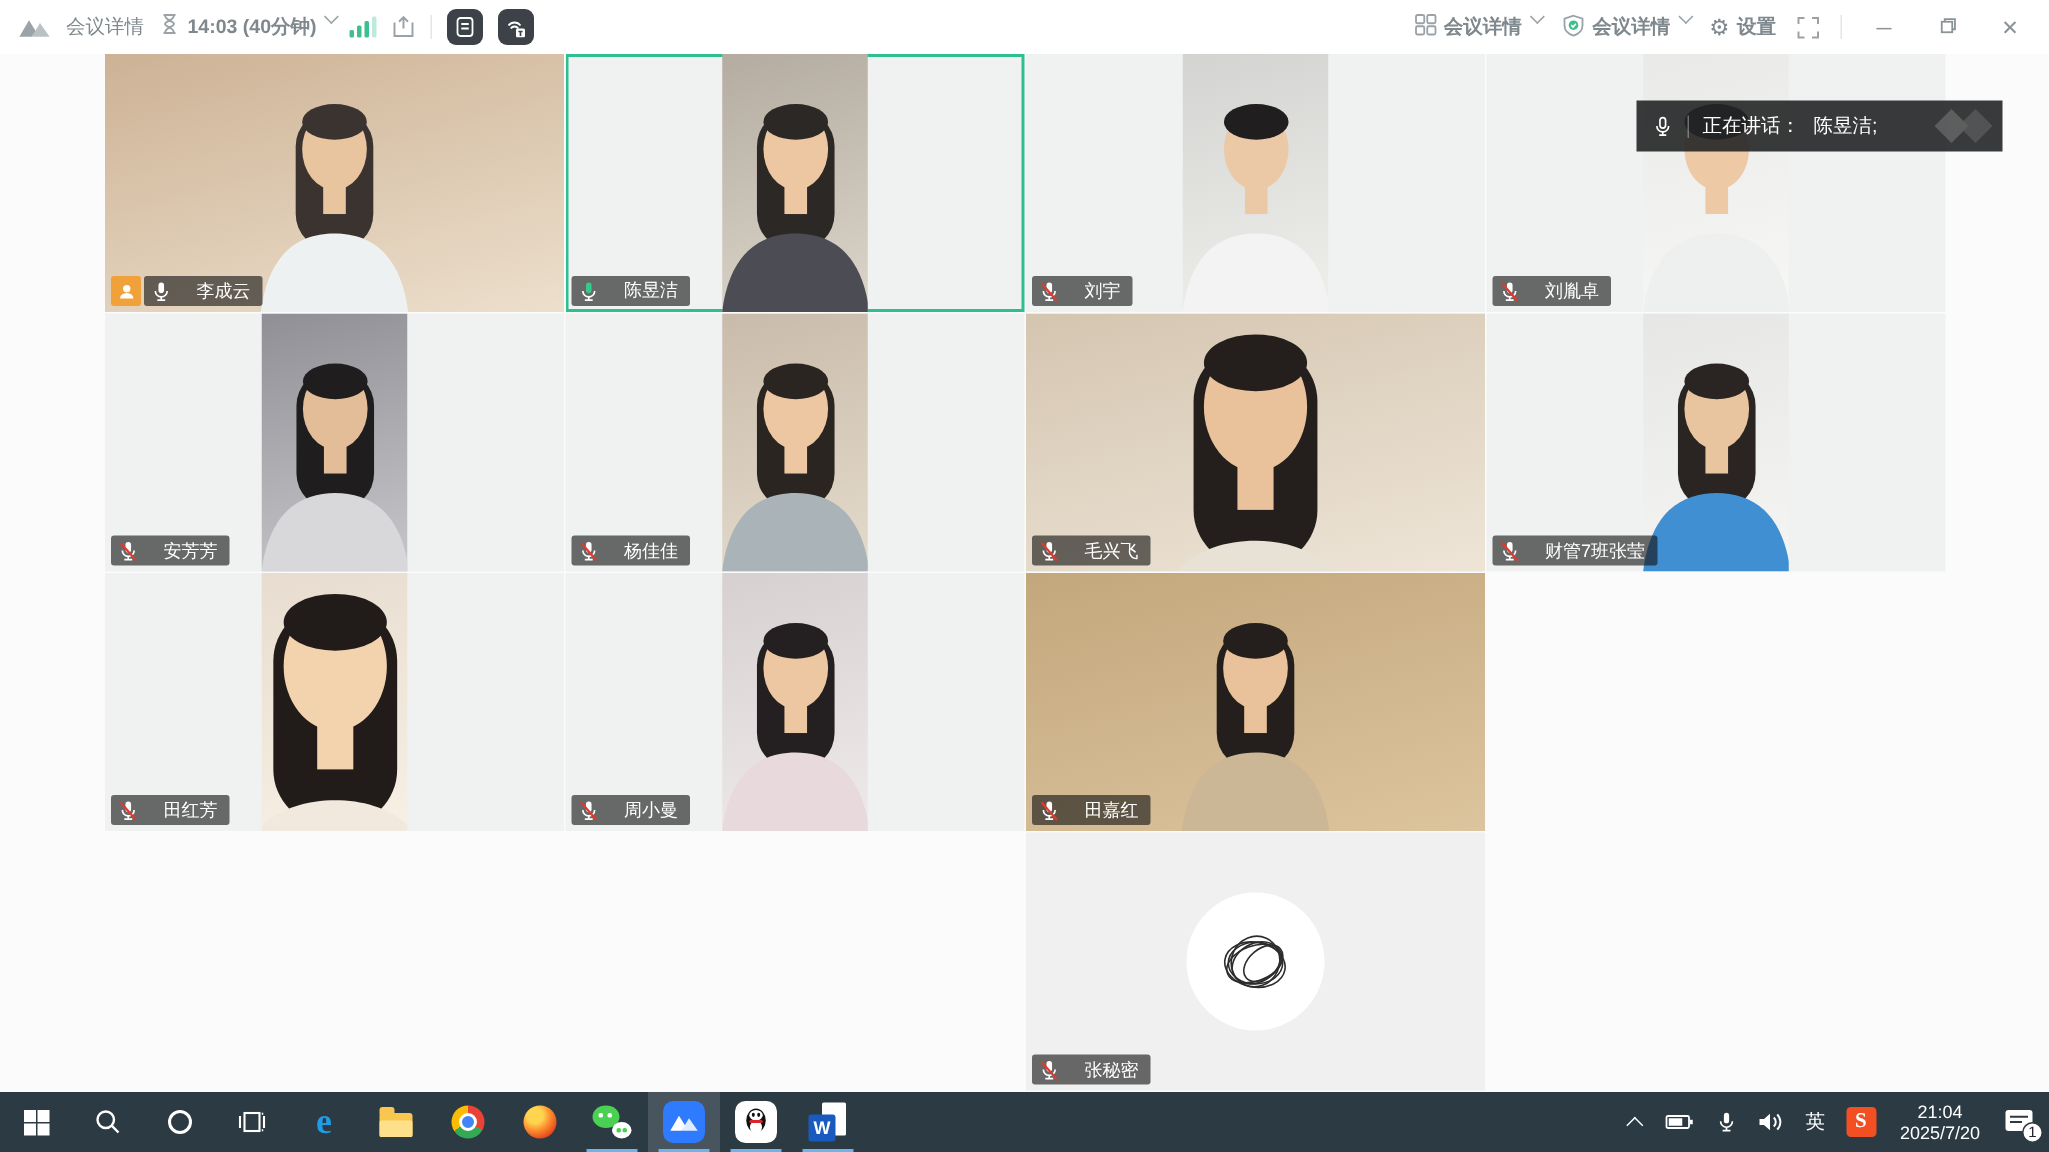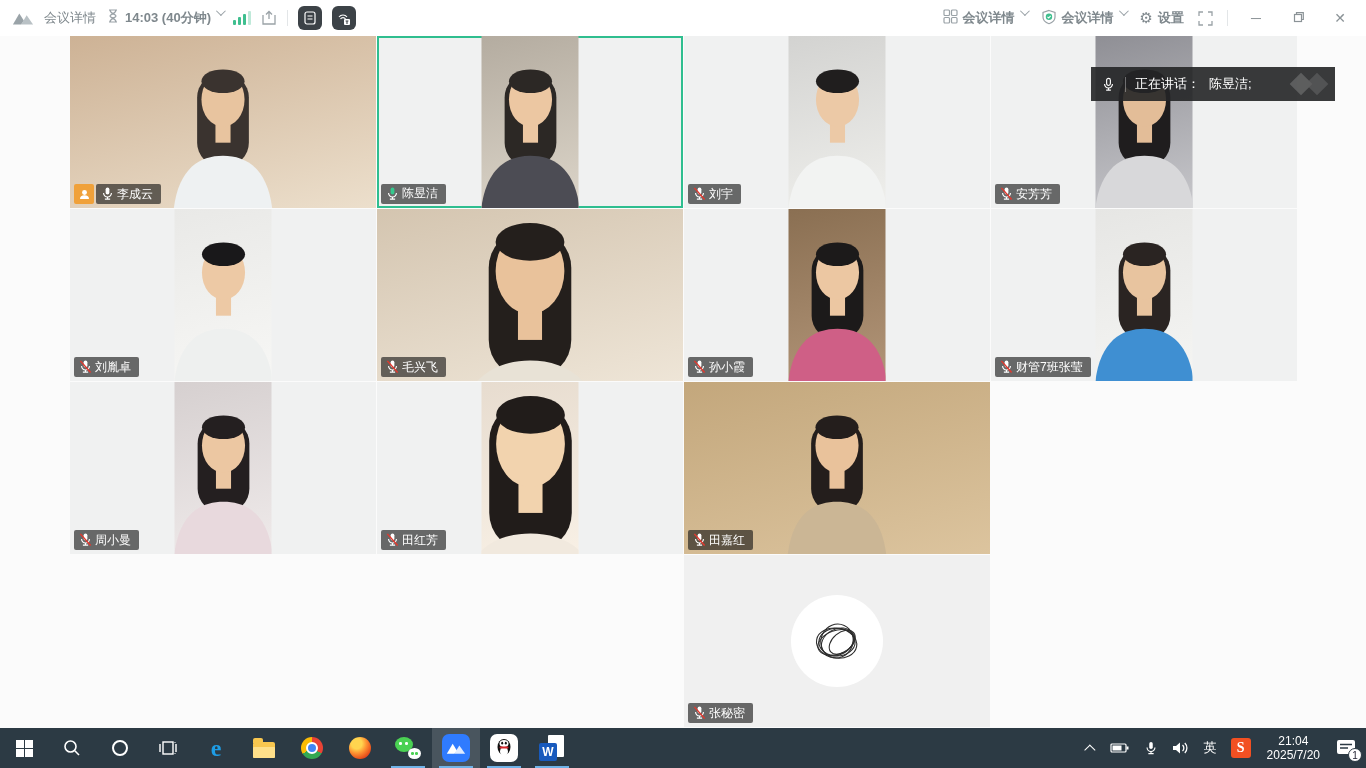--- a/index.html
+++ b/index.html
@@ -36,21 +36,21 @@
   .person .shirt { fill:var(--shirt); }
   .male .hair-back { display:none; }
   .closeup .person { height:150%; bottom:-40%; }
   .avatar-circle { display:none; }
   .v-avatar .avatar-circle { display:flex; position:absolute; left:50%; top:86px; transform:translate(-50%,-50%); width:92px; height:92px; border-radius:50%; background:#fff; align-items:center; justify-content:center; }
   .avatar-circle svg { width:64px; height:64px; }
 
   .tag-row { position:absolute; left:4px; bottom:4px; display:flex; align-items:center; gap:2px; }
   .host-badge { width:20px; height:20px; background:#f0a13a; border-radius:2px; display:flex; align-items:center; justify-content:center; }
   .host-badge svg { width:13px; height:13px; }
-  .name-tag { display:flex; gap:2px; background:rgba(20,20,20,.62); border-radius:2px; padding:2px 8px 2px 4px; color:#fff; font-size:12px; line-height:16px; white-space:nowrap; }
+  .name-tag { display:flex; align-items:center; gap:16px; background:rgba(20,20,20,.62); border-radius:2px; padding:2px 8px 2px 4px; color:#fff; font-size:12px; line-height:16px; white-space:nowrap; }
   .mic { width:15px; height:15px; }
   .mic .mic-body { fill:#fff; }
   .mic .mic-arc { stroke:#fff; }
   .mic .slash { display:none; }
   .mic.mic-speaking .mic-body { fill:#35c98e; }
   .mic.mic-off .slash { display:block; }
 
   
   .speaking-banner { position:absolute; top:31px; right:31px; width:244px; height:34px; background:rgba(35,37,38,.9); display:flex; align-items:center; padding:0 10px; gap:9px; color:#fff; font-size:13px; overflow:hidden; }
   .banner-mic { width:15px; height:15px; flex:none; }
@@ -248,20 +248,45 @@
           <rect class="mic-body" x="6" y="1.5" width="4" height="7.5" rx="2"></rect>
           <path class="mic-arc" d="M3.8,7.5 a4.2,4.2 0 0 0 8.4,0" fill="none" stroke-width="1.2"></path>
           <path class="mic-arc" d="M8,11.8 V13.6 M5.2,14 h5.6" stroke-width="1.2"></path>
           <line class="slash" x1="2.5" y1="2" x2="13.5" y2="14.5" stroke="#e0392f" stroke-width="1.6"></line>
         </svg>
         <span class="pname">刘宇</span>
       </span>
     </div>
   </div>
 
+  <div class="tile v-portrait male" style="--bg1: #e9e9e7; --bg2: #f7f7f5; --skin: #edc9a5; --hair: #19181a; --shirt: #eef0ef;">
+    <div class="video">
+      <svg class="person" viewBox="0 0 100 150" preserveAspectRatio="xMidYMax meet">
+        <rect class="hair-back" x="26" y="22" width="48" height="86" rx="22"></rect>
+        <rect class="neck" x="43" y="62" width="14" height="24"></rect>
+        <ellipse class="head" cx="50" cy="46" rx="20" ry="25"></ellipse>
+        <ellipse class="fringe" cx="50" cy="29" rx="20" ry="11"></ellipse>
+        <path class="shirt" d="M4,150 C8,110 28,98 50,98 C72,98 92,110 96,150 Z"></path>
+      </svg>
+
+    </div>
+    <div class="tag-row">
+
+      <span class="name-tag">
+        <svg class="mic mic-off" viewBox="0 0 16 16">
+          <rect class="mic-body" x="6" y="1.5" width="4" height="7.5" rx="2"></rect>
+          <path class="mic-arc" d="M3.8,7.5 a4.2,4.2 0 0 0 8.4,0" fill="none" stroke-width="1.2"></path>
+          <path class="mic-arc" d="M8,11.8 V13.6 M5.2,14 h5.6" stroke-width="1.2"></path>
+          <line class="slash" x1="2.5" y1="2" x2="13.5" y2="14.5" stroke="#e0392f" stroke-width="1.6"></line>
+        </svg>
+        <span class="pname">刘胤卓</span>
+      </span>
+    </div>
+  </div>
+
   <div class="tile v-portrait female" style="--bg1: #8f8f95; --bg2: #c7c7cb; --skin: #e3bd98; --hair: #1f1d1e; --shirt: #d8d8da;">
     <div class="video">
       <svg class="person" viewBox="0 0 100 150" preserveAspectRatio="xMidYMax meet">
         <rect class="hair-back" x="26" y="22" width="48" height="86" rx="22"></rect>
         <rect class="neck" x="43" y="62" width="14" height="24"></rect>
         <ellipse class="head" cx="50" cy="46" rx="20" ry="25"></ellipse>
         <ellipse class="fringe" cx="50" cy="29" rx="20" ry="11"></ellipse>
         <path class="shirt" d="M4,150 C8,110 28,98 50,98 C72,98 92,110 96,150 Z"></path>
       </svg>
 
@@ -273,45 +298,44 @@
           <rect class="mic-body" x="6" y="1.5" width="4" height="7.5" rx="2"></rect>
           <path class="mic-arc" d="M3.8,7.5 a4.2,4.2 0 0 0 8.4,0" fill="none" stroke-width="1.2"></path>
           <path class="mic-arc" d="M8,11.8 V13.6 M5.2,14 h5.6" stroke-width="1.2"></path>
           <line class="slash" x1="2.5" y1="2" x2="13.5" y2="14.5" stroke="#e0392f" stroke-width="1.6"></line>
         </svg>
         <span class="pname">安芳芳</span>
       </span>
     </div>
   </div>
 
-  <div class="tile v-portrait male" style="--bg1: #e9e9e7; --bg2: #f7f7f5; --skin: #edc9a5; --hair: #19181a; --shirt: #eef0ef;">
-    <div class="video">
-      <svg class="person" viewBox="0 0 100 150" preserveAspectRatio="xMidYMax meet">
-        <rect class="hair-back" x="26" y="22" width="48" height="86" rx="22"></rect>
-        <rect class="neck" x="43" y="62" width="14" height="24"></rect>
-        <ellipse class="head" cx="50" cy="46" rx="20" ry="25"></ellipse>
-        <ellipse class="fringe" cx="50" cy="29" rx="20" ry="11"></ellipse>
-        <path class="shirt" d="M4,150 C8,110 28,98 50,98 C72,98 92,110 96,150 Z"></path>
-      </svg>
-
-    </div>
-    <div class="tag-row">
-
-      <span class="name-tag">
-        <svg class="mic mic-off" viewBox="0 0 16 16">
-          <rect class="mic-body" x="6" y="1.5" width="4" height="7.5" rx="2"></rect>
-          <path class="mic-arc" d="M3.8,7.5 a4.2,4.2 0 0 0 8.4,0" fill="none" stroke-width="1.2"></path>
-          <path class="mic-arc" d="M8,11.8 V13.6 M5.2,14 h5.6" stroke-width="1.2"></path>
-          <line class="slash" x1="2.5" y1="2" x2="13.5" y2="14.5" stroke="#e0392f" stroke-width="1.6"></line>
-        </svg>
-        <span class="pname">刘胤卓</span>
-      </span>
-    </div>
-  </div>
-
+  <div class="tile v-portrait female" style="--bg1: #c9bbaa; --bg2: #e4dbcc; --skin: #ecc7a2; --hair: #2b2522; --shirt: #aab3b8;">
+    <div class="video">
+      <svg class="person" viewBox="0 0 100 150" preserveAspectRatio="xMidYMax meet">
+        <rect class="hair-back" x="26" y="22" width="48" height="86" rx="22"></rect>
+        <rect class="neck" x="43" y="62" width="14" height="24"></rect>
+        <ellipse class="head" cx="50" cy="46" rx="20" ry="25"></ellipse>
+        <ellipse class="fringe" cx="50" cy="29" rx="20" ry="11"></ellipse>
+        <path class="shirt" d="M4,150 C8,110 28,98 50,98 C72,98 92,110 96,150 Z"></path>
+      </svg>
+
+    </div>
+    <div class="tag-row">
+
+      <span class="name-tag">
+        <svg class="mic mic-off" viewBox="0 0 16 16">
+          <rect class="mic-body" x="6" y="1.5" width="4" height="7.5" rx="2"></rect>
+          <path class="mic-arc" d="M3.8,7.5 a4.2,4.2 0 0 0 8.4,0" fill="none" stroke-width="1.2"></path>
+          <path class="mic-arc" d="M8,11.8 V13.6 M5.2,14 h5.6" stroke-width="1.2"></path>
+          <line class="slash" x1="2.5" y1="2" x2="13.5" y2="14.5" stroke="#e0392f" stroke-width="1.6"></line>
+        </svg>
+        <span class="pname">杨佳佳</span>
+      </span>
+    </div>
+  </div>
 
   <div class="tile v-full female closeup" style="--bg1: #d4c5b0; --bg2: #eee5d7; --skin: #e9c29b; --hair: #241f1c; --shirt: #e8e2d6;">
     <div class="video">
       <svg class="person" viewBox="0 0 100 150" preserveAspectRatio="xMidYMax meet">
         <rect class="hair-back" x="26" y="22" width="48" height="86" rx="22"></rect>
         <rect class="neck" x="43" y="62" width="14" height="24"></rect>
         <ellipse class="head" cx="50" cy="46" rx="20" ry="25"></ellipse>
         <ellipse class="fringe" cx="50" cy="29" rx="20" ry="11"></ellipse>
         <path class="shirt" d="M4,150 C8,110 28,98 50,98 C72,98 92,110 96,150 Z"></path>
       </svg>
@@ -324,44 +348,20 @@
           <rect class="mic-body" x="6" y="1.5" width="4" height="7.5" rx="2"></rect>
           <path class="mic-arc" d="M3.8,7.5 a4.2,4.2 0 0 0 8.4,0" fill="none" stroke-width="1.2"></path>
           <path class="mic-arc" d="M8,11.8 V13.6 M5.2,14 h5.6" stroke-width="1.2"></path>
           <line class="slash" x1="2.5" y1="2" x2="13.5" y2="14.5" stroke="#e0392f" stroke-width="1.6"></line>
         </svg>
         <span class="pname">毛兴飞</span>
       </span>
     </div>
   </div>
 
-  <div class="tile v-portrait female" style="--bg1: #8a6f52; --bg2: #b29578; --skin: #ecc7a2; --hair: #1c1a1a; --shirt: #cf5f86;">
-    <div class="video">
-      <svg class="person" viewBox="0 0 100 150" preserveAspectRatio="xMidYMax meet">
-        <rect class="hair-back" x="26" y="22" width="48" height="86" rx="22"></rect>
-        <rect class="neck" x="43" y="62" width="14" height="24"></rect>
-        <ellipse class="head" cx="50" cy="46" rx="20" ry="25"></ellipse>
-        <ellipse class="fringe" cx="50" cy="29" rx="20" ry="11"></ellipse>
-        <path class="shirt" d="M4,150 C8,110 28,98 50,98 C72,98 92,110 96,150 Z"></path>
-      </svg>
-
-    </div>
-    <div class="tag-row">
-
-      <span class="name-tag">
-        <svg class="mic mic-off" viewBox="0 0 16 16">
-          <rect class="mic-body" x="6" y="1.5" width="4" height="7.5" rx="2"></rect>
-          <path class="mic-arc" d="M3.8,7.5 a4.2,4.2 0 0 0 8.4,0" fill="none" stroke-width="1.2"></path>
-          <path class="mic-arc" d="M8,11.8 V13.6 M5.2,14 h5.6" stroke-width="1.2"></path>
-          <line class="slash" x1="2.5" y1="2" x2="13.5" y2="14.5" stroke="#e0392f" stroke-width="1.6"></line>
-        </svg>
-        <span class="pname">孙小霞</span>
-      </span>
-    </div>
-  </div>
 
   <div class="tile v-portrait female" style="--bg1: #e6e6e4; --bg2: #f5f5f3; --skin: #e8c49f; --hair: #2a2422; --shirt: #3f8fd2;">
     <div class="video">
       <svg class="person" viewBox="0 0 100 150" preserveAspectRatio="xMidYMax meet">
         <rect class="hair-back" x="26" y="22" width="48" height="86" rx="22"></rect>
         <rect class="neck" x="43" y="62" width="14" height="24"></rect>
         <ellipse class="head" cx="50" cy="46" rx="20" ry="25"></ellipse>
         <ellipse class="fringe" cx="50" cy="29" rx="20" ry="11"></ellipse>
         <path class="shirt" d="M4,150 C8,110 28,98 50,98 C72,98 92,110 96,150 Z"></path>
       </svg>
@@ -374,20 +374,45 @@
           <rect class="mic-body" x="6" y="1.5" width="4" height="7.5" rx="2"></rect>
           <path class="mic-arc" d="M3.8,7.5 a4.2,4.2 0 0 0 8.4,0" fill="none" stroke-width="1.2"></path>
           <path class="mic-arc" d="M8,11.8 V13.6 M5.2,14 h5.6" stroke-width="1.2"></path>
           <line class="slash" x1="2.5" y1="2" x2="13.5" y2="14.5" stroke="#e0392f" stroke-width="1.6"></line>
         </svg>
         <span class="pname">财管7班张莹</span>
       </span>
     </div>
   </div>
 
+  <div class="tile v-portrait female closeup" style="--bg1: #e7dccf; --bg2: #f8f0e5; --skin: #f2d3ae; --hair: #211c1a; --shirt: #f1e9de;">
+    <div class="video">
+      <svg class="person" viewBox="0 0 100 150" preserveAspectRatio="xMidYMax meet">
+        <rect class="hair-back" x="26" y="22" width="48" height="86" rx="22"></rect>
+        <rect class="neck" x="43" y="62" width="14" height="24"></rect>
+        <ellipse class="head" cx="50" cy="46" rx="20" ry="25"></ellipse>
+        <ellipse class="fringe" cx="50" cy="29" rx="20" ry="11"></ellipse>
+        <path class="shirt" d="M4,150 C8,110 28,98 50,98 C72,98 92,110 96,150 Z"></path>
+      </svg>
+
+    </div>
+    <div class="tag-row">
+
+      <span class="name-tag">
+        <svg class="mic mic-off" viewBox="0 0 16 16">
+          <rect class="mic-body" x="6" y="1.5" width="4" height="7.5" rx="2"></rect>
+          <path class="mic-arc" d="M3.8,7.5 a4.2,4.2 0 0 0 8.4,0" fill="none" stroke-width="1.2"></path>
+          <path class="mic-arc" d="M8,11.8 V13.6 M5.2,14 h5.6" stroke-width="1.2"></path>
+          <line class="slash" x1="2.5" y1="2" x2="13.5" y2="14.5" stroke="#e0392f" stroke-width="1.6"></line>
+        </svg>
+        <span class="pname">田红芳</span>
+      </span>
+    </div>
+  </div>
+
   <div class="tile v-portrait female" style="--bg1: #d6d0d0; --bg2: #efeaea; --skin: #ecc7a2; --hair: #241f20; --shirt: #e8d9dd;">
     <div class="video">
       <svg class="person" viewBox="0 0 100 150" preserveAspectRatio="xMidYMax meet">
         <rect class="hair-back" x="26" y="22" width="48" height="86" rx="22"></rect>
         <rect class="neck" x="43" y="62" width="14" height="24"></rect>
         <ellipse class="head" cx="50" cy="46" rx="20" ry="25"></ellipse>
         <ellipse class="fringe" cx="50" cy="29" rx="20" ry="11"></ellipse>
         <path class="shirt" d="M4,150 C8,110 28,98 50,98 C72,98 92,110 96,150 Z"></path>
       </svg>
 
@@ -395,45 +420,20 @@
     <div class="tag-row">
 
       <span class="name-tag">
         <svg class="mic mic-off" viewBox="0 0 16 16">
           <rect class="mic-body" x="6" y="1.5" width="4" height="7.5" rx="2"></rect>
           <path class="mic-arc" d="M3.8,7.5 a4.2,4.2 0 0 0 8.4,0" fill="none" stroke-width="1.2"></path>
           <path class="mic-arc" d="M8,11.8 V13.6 M5.2,14 h5.6" stroke-width="1.2"></path>
           <line class="slash" x1="2.5" y1="2" x2="13.5" y2="14.5" stroke="#e0392f" stroke-width="1.6"></line>
         </svg>
         <span class="pname">周小曼</span>
-      </span>
-    </div>
-  </div>
-
-  <div class="tile v-portrait female closeup" style="--bg1: #e7dccf; --bg2: #f8f0e5; --skin: #f2d3ae; --hair: #211c1a; --shirt: #f1e9de;">
-    <div class="video">
-      <svg class="person" viewBox="0 0 100 150" preserveAspectRatio="xMidYMax meet">
-        <rect class="hair-back" x="26" y="22" width="48" height="86" rx="22"></rect>
-        <rect class="neck" x="43" y="62" width="14" height="24"></rect>
-        <ellipse class="head" cx="50" cy="46" rx="20" ry="25"></ellipse>
-        <ellipse class="fringe" cx="50" cy="29" rx="20" ry="11"></ellipse>
-        <path class="shirt" d="M4,150 C8,110 28,98 50,98 C72,98 92,110 96,150 Z"></path>
-      </svg>
-
-    </div>
-    <div class="tag-row">
-
-      <span class="name-tag">
-        <svg class="mic mic-off" viewBox="0 0 16 16">
-          <rect class="mic-body" x="6" y="1.5" width="4" height="7.5" rx="2"></rect>
-          <path class="mic-arc" d="M3.8,7.5 a4.2,4.2 0 0 0 8.4,0" fill="none" stroke-width="1.2"></path>
-          <path class="mic-arc" d="M8,11.8 V13.6 M5.2,14 h5.6" stroke-width="1.2"></path>
-          <line class="slash" x1="2.5" y1="2" x2="13.5" y2="14.5" stroke="#e0392f" stroke-width="1.6"></line>
-        </svg>
-        <span class="pname">田红芳</span>
       </span>
     </div>
   </div>
 
   <div class="tile v-full female" style="--bg1: #c3a77c; --bg2: #dcc49e; --skin: #e9c29b; --hair: #241e1c; --shirt: #cbb695;">
     <div class="video">
       <svg class="person" viewBox="0 0 100 150" preserveAspectRatio="xMidYMax meet">
         <rect class="hair-back" x="26" y="22" width="48" height="86" rx="22"></rect>
         <rect class="neck" x="43" y="62" width="14" height="24"></rect>
         <ellipse class="head" cx="50" cy="46" rx="20" ry="25"></ellipse>

